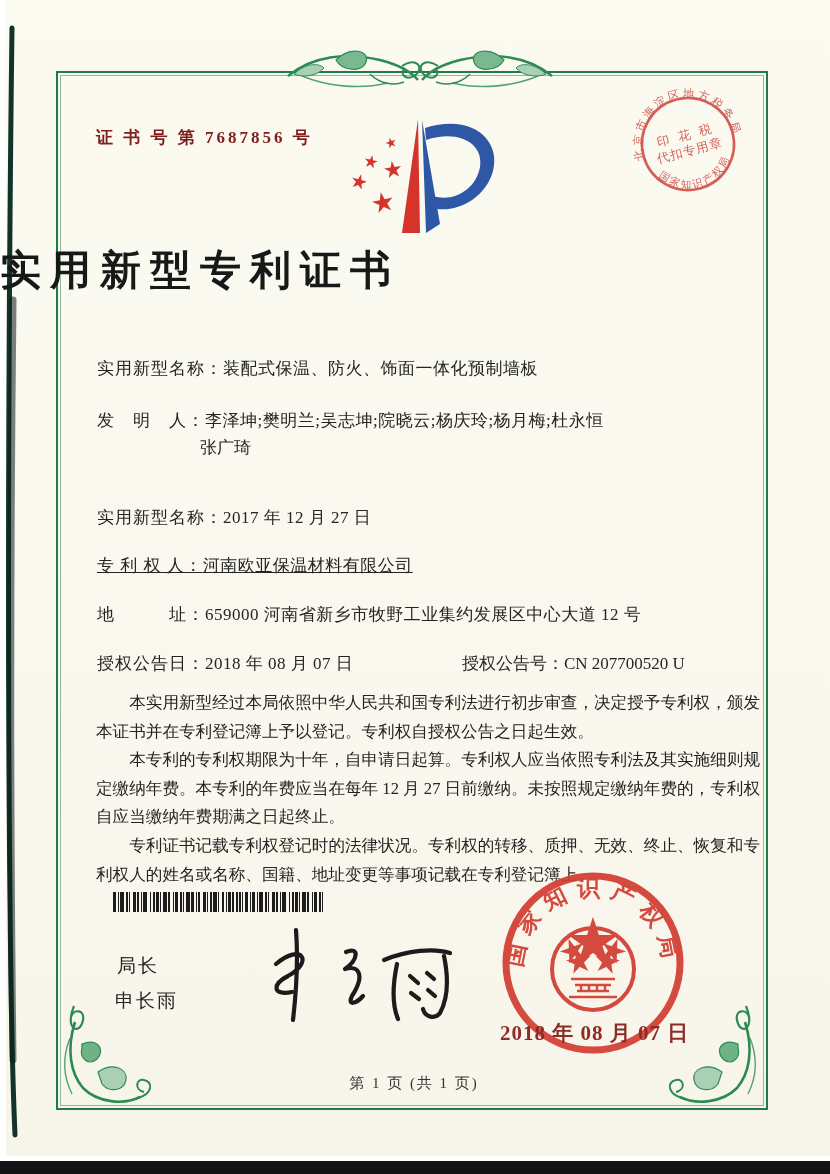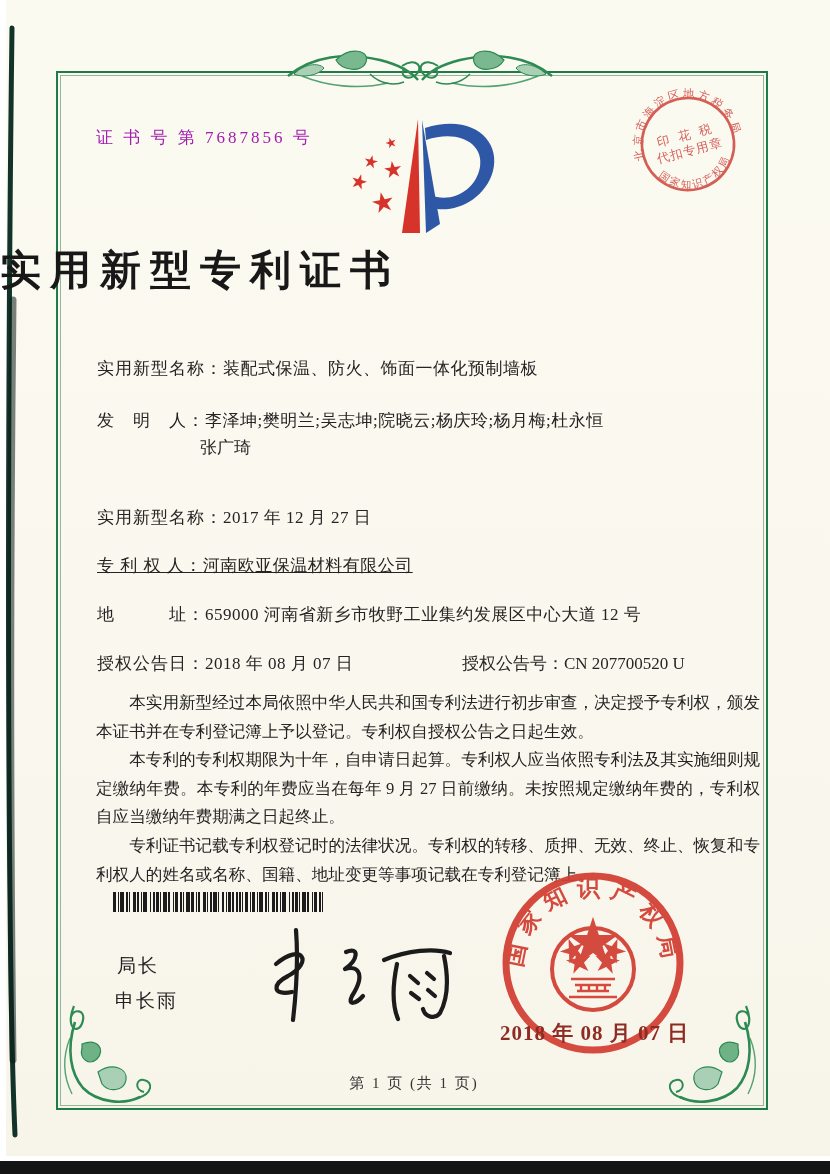--- a/index.html
+++ b/index.html
@@ -6,21 +6,21 @@
   .page{position:relative;width:830px;height:1174px;background:#ffffff;overflow:hidden;
         font-family:"Liberation Serif","DejaVu Serif",serif;color:#262626;}
   .paper{position:absolute;left:6px;top:0;width:824px;height:1156px;
          background:linear-gradient(180deg,#fbfaf1 0%,#faf8ee 60%,#f7f5ea 100%);}
   .scan-edge-left{position:absolute;left:0;top:0;width:30px;height:1160px;}
   .scan-bottom-band{position:absolute;left:0;top:1161px;width:830px;height:13px;background:#141414;}
   .frame{position:absolute;left:56px;top:71px;width:708px;height:1035px;
          border:2.5px solid #1f7c48;}
   .frame-inner{position:absolute;inset:2px;border:1px solid #96b59d;}
   .ornament{position:absolute;pointer-events:none;}
-  .cert-no{position:absolute;left:96px;top:126px;font-size:17px;letter-spacing:3px;color:#a21caf;}
+  .cert-no{position:absolute;left:96px;top:126px;font-size:17px;letter-spacing:3px;color:#7f1d1d;font-weight:bold;}
   .title{position:absolute;left:0;top:243px;width:830px;text-align:left;
          font-size:41px;font-weight:700;letter-spacing:9px;color:#181818;}
   .row{position:absolute;left:97px;font-size:17px;line-height:1.45;color:#242424;white-space:nowrap;}
   .row .lbl{letter-spacing:1px;}
   .row .val{letter-spacing:0.5px;}
   .val2{position:absolute;left:200px;font-size:17px;color:#242424;}
   .grant-no{position:absolute;left:462px;top:652px;font-size:17px;white-space:nowrap;}
   .paras{position:absolute;left:96px;top:689px;width:664px;font-size:16.6px;line-height:28.6px;
          text-align:justify;color:#242424;}
   .paras p{margin:0;text-indent:2em;}
@@ -142,21 +142,21 @@
 
   <div class="row" style="top:652px;">
     <span class="lbl">授权公告日：</span><span class="val">2018 年 08 月 07 日</span>
   </div>
   <div class="grant-no">
     <span class="lbl">授权公告号：</span><span class="val">CN 207700520 U</span>
   </div>
 
   <div class="paras">
     <p>本实用新型经过本局依照中华人民共和国专利法进行初步审查，决定授予专利权，颁发本证书并在专利登记簿上予以登记。专利权自授权公告之日起生效。</p>
-    <p>本专利的专利权期限为十年，自申请日起算。专利权人应当依照专利法及其实施细则规定缴纳年费。本专利的年费应当在每年 9 月 27 日前缴纳。未按照规定缴纳年费的，专利权自应当缴纳年费期满之日起终止。</p>
+    <p>本专利的专利权期限为十年，自申请日起算。专利权人应当依照专利法及其实施细则规定缴纳年费。本专利的年费应当在每年 12 月 27 日前缴纳。未按照规定缴纳年费的，专利权自应当缴纳年费期满之日起终止。</p>
     <p>专利证书记载专利权登记时的法律状况。专利权的转移、质押、无效、终止、恢复和专利权人的姓名或名称、国籍、地址变更等事项记载在专利登记簿上。</p>
   </div>
 
   <svg class="barcode" width="210" height="20">
     <line x1="0" y1="10" x2="210" y2="10" stroke="#1c1c1c" stroke-width="20" stroke-dasharray="3 2 1 1 4 2 2 1 1 3 3 1 2 2 1 1 4 3 1 2 2 1 3 1 1 2 4 1 2 3 1 1 3 2 2 1 1 2 4 1 3 2 1 1 2 3 3 1 1 2 2 1 4 1 1 3 2 2 1 1 3 1 2 2 2 1 2 1 1 2 3 2 1 1"></line>
   </svg>
 
   <div class="director-title">局长</div>
   <div class="director-name">申长雨</div>
 

